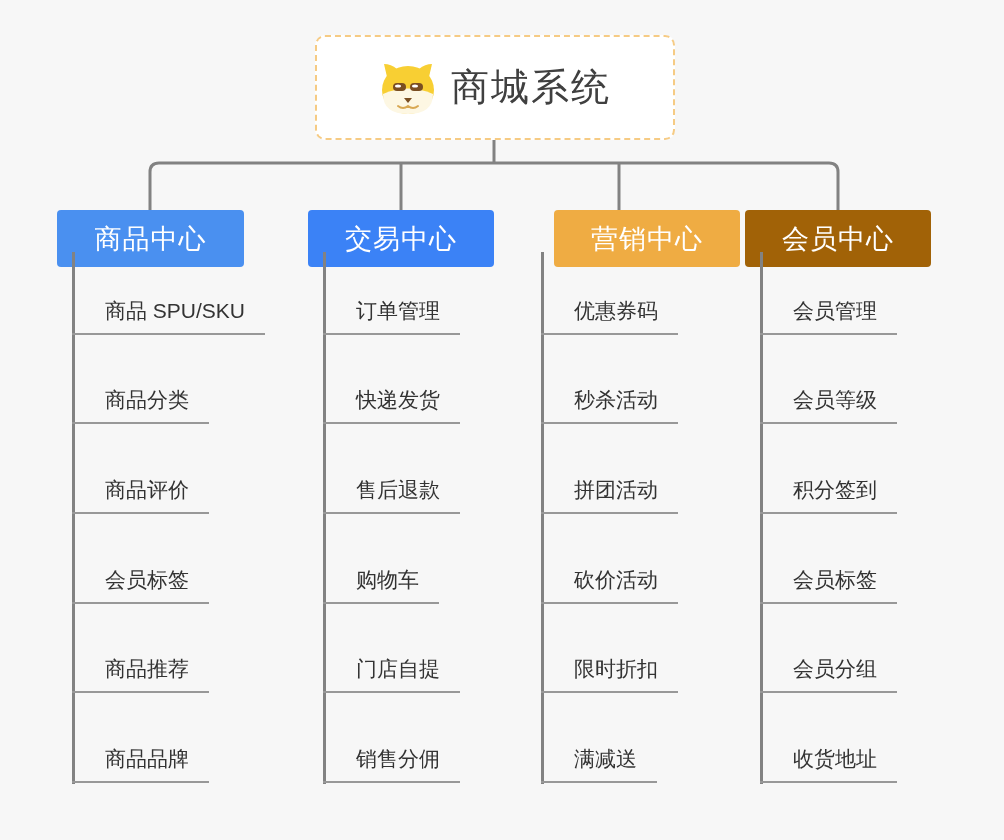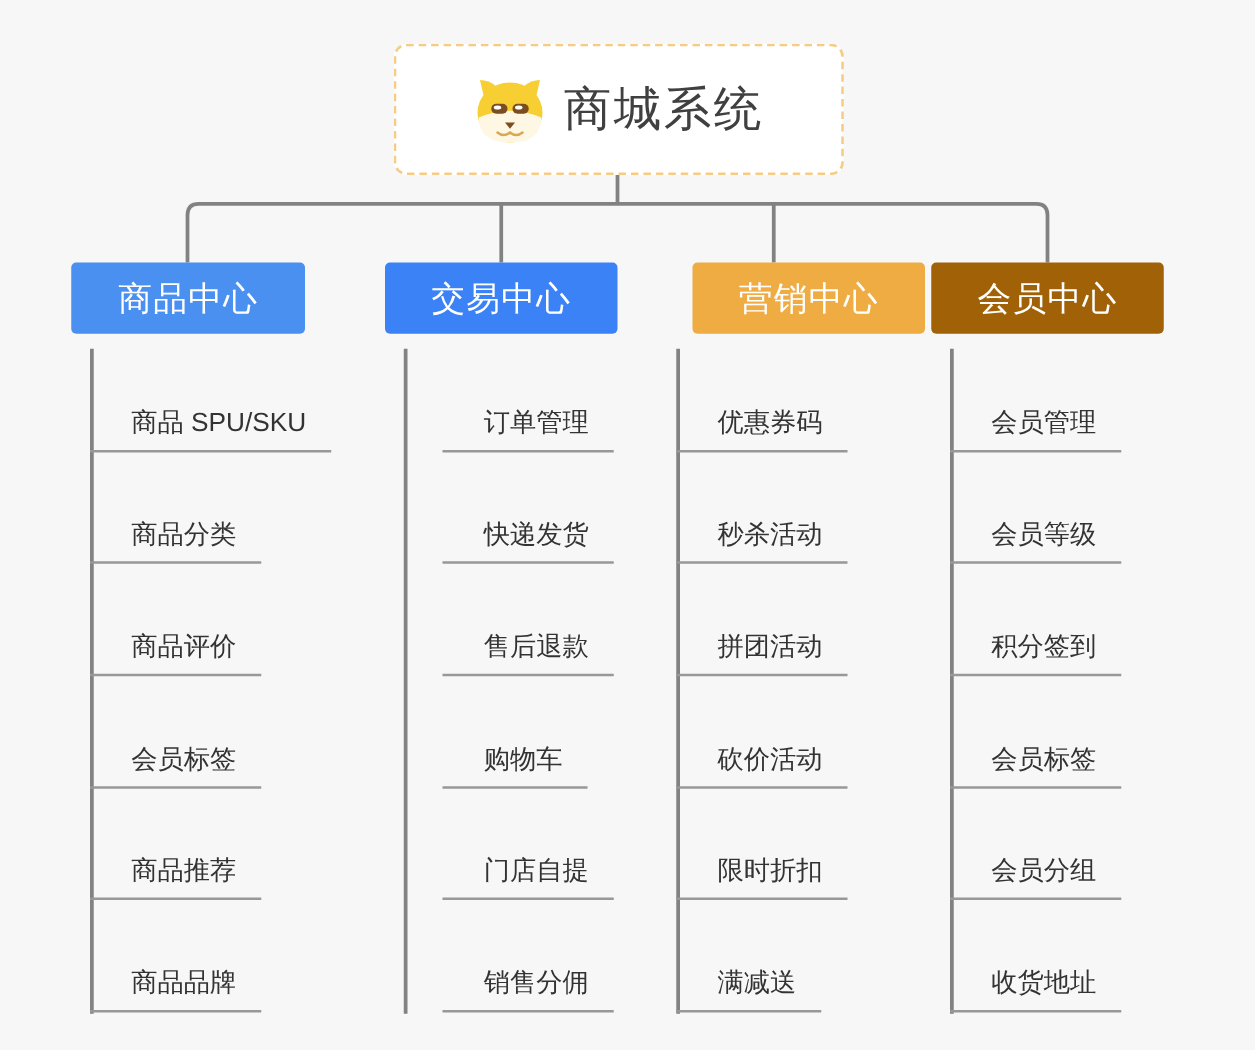--- a/index.html
+++ b/index.html
@@ -46,24 +46,24 @@
     letter-spacing:1px;
     white-space:nowrap;
     cursor:default;
   }
   .bh-1{left:57px;width:187px;}
   .bh-2{left:308px;width:186px;}
   .bh-3{left:526px;width:186px;margin-left:28px;}
   .bh-4{left:745px;width:186px;}
   
   .leaf-col{
-    position:absolute;top:272px;width:285px;height:545px;
+    position:absolute;top:245px;width:285px;height:545px;
   }
   .lc-1{left:72px;}
-  .lc-2{left:323px;padding-left:31px;}
+  .lc-2{left:323px;}
   .lc-3{left:541px;}
   .lc-4{left:760px;}
   .trunk-line{
     position:absolute;left:0;top:7px;
     width:3px;height:532px;
     background:#828282;
   }
   .leaf-slot{
     position:relative;
     height:89.7px;

